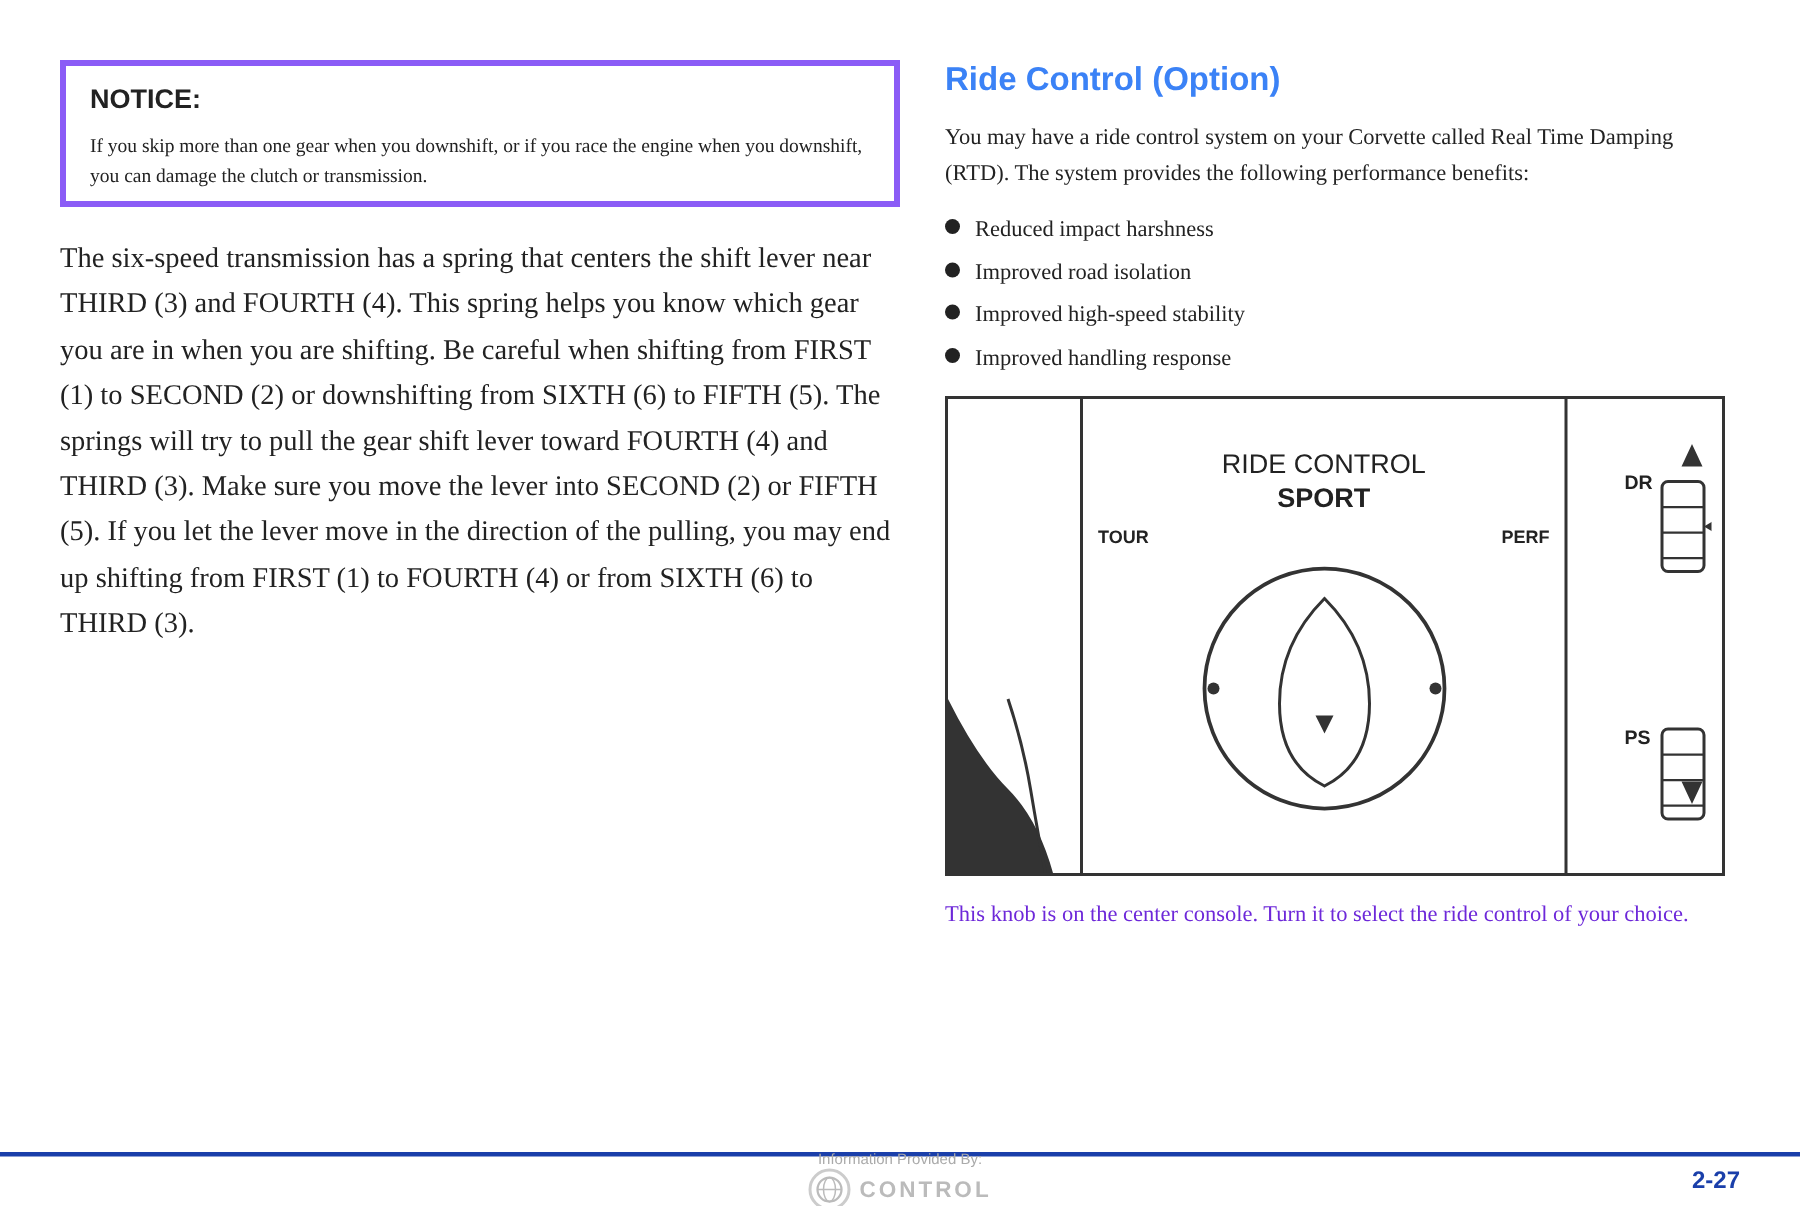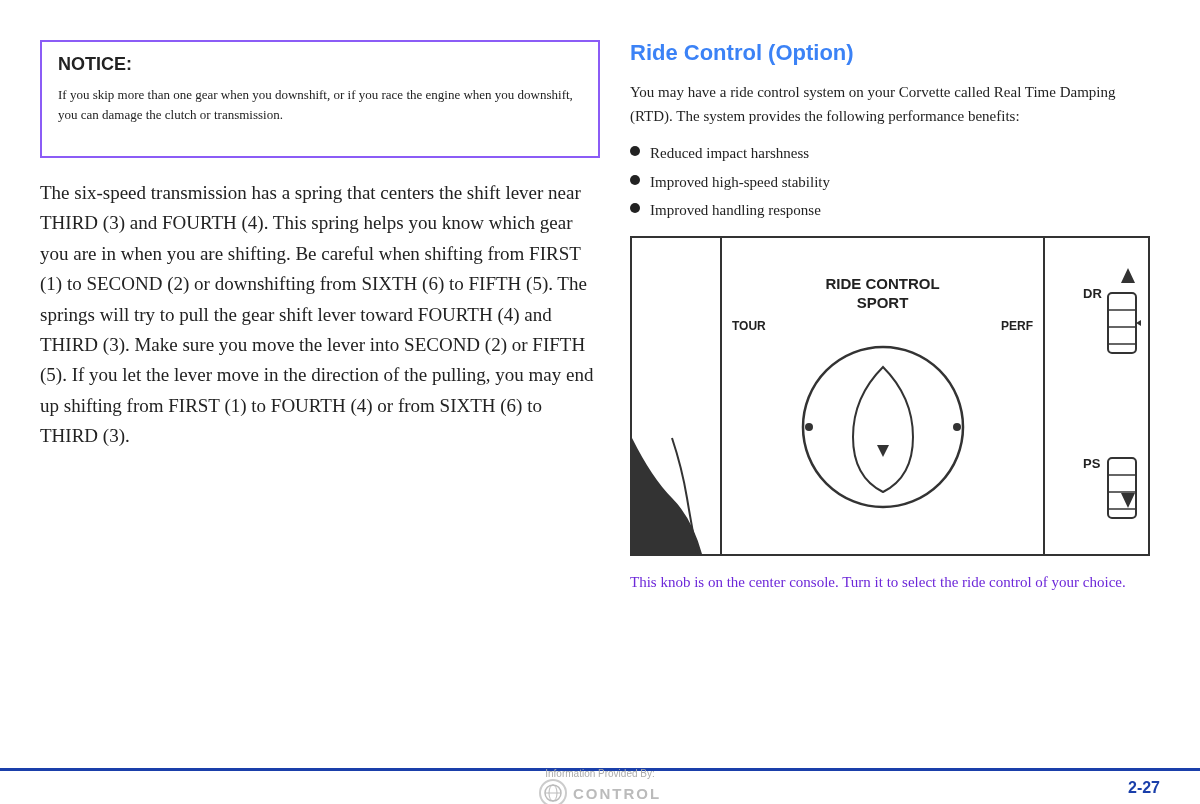--- a/index.html
+++ b/index.html
@@ -34,22 +34,22 @@
       flex-direction: column;
       gap: 20px;
     }
     .right-column {
       flex: 1;
       display: flex;
       flex-direction: column;
       gap: 14px;
     }
     .notice-box {
-      border: 2px solid #8b5cf6;
-      padding: 12px 16px 32px 16px;
+      border: 4px solid #8b5cf6;
+      padding: 12px 16px 8px 16px;
     }
     .notice-title {
       font-size: 18px;
       font-weight: bold;
       font-family: Arial, sans-serif;
       margin-bottom: 10px;
     }
     .notice-body {
       font-size: 13px;
       font-weight: normal;
@@ -120,28 +120,28 @@
     }
     .diagram-right {
       width: 105px;
       border-left: 2px solid #333;
       display: flex;
       flex-direction: column;
       align-items: center;
       position: relative;
     }
     .ride-control-label {
-      font-size: 15px;
-      font-weight: bold;
+      font-size: 18px;
+      font-weight: normal;
       text-align: right;
       font-family: Arial, sans-serif;
       margin-bottom: 2px;
     }
     .sport-label {
-      font-size: 15px;
+      font-size: 18px;
       font-weight: bold;
       text-align: right;
       font-family: Arial, sans-serif;
       margin-bottom: 8px;
     }
     .knob-row {
       display: flex;
       width: 100%;
       justify-content: space-between;
       margin-bottom: 4px;
@@ -226,20 +226,24 @@
     <div class="right-column">
 
       <div class="section-title">Ride Control (Option)</div>
 
       <div class="intro-text">You may have a ride control system on your Corvette called Real Time Damping (RTD). The system provides the following performance benefits:</div>
 
       <ul class="benefits-list">
         <li>
           <span class="bullet"></span>
           <span>Reduced impact harshness</span>
+        </li>
+        <li>
+          <span class="bullet"></span>
+          <span>Improved road isolation</span>
         </li>
         <li>
           <span class="bullet"></span>
           <span>Improved high-speed stability</span>
         </li>
         <li>
           <span class="bullet"></span>
           <span>Improved handling response</span>
         </li>
       </ul>

